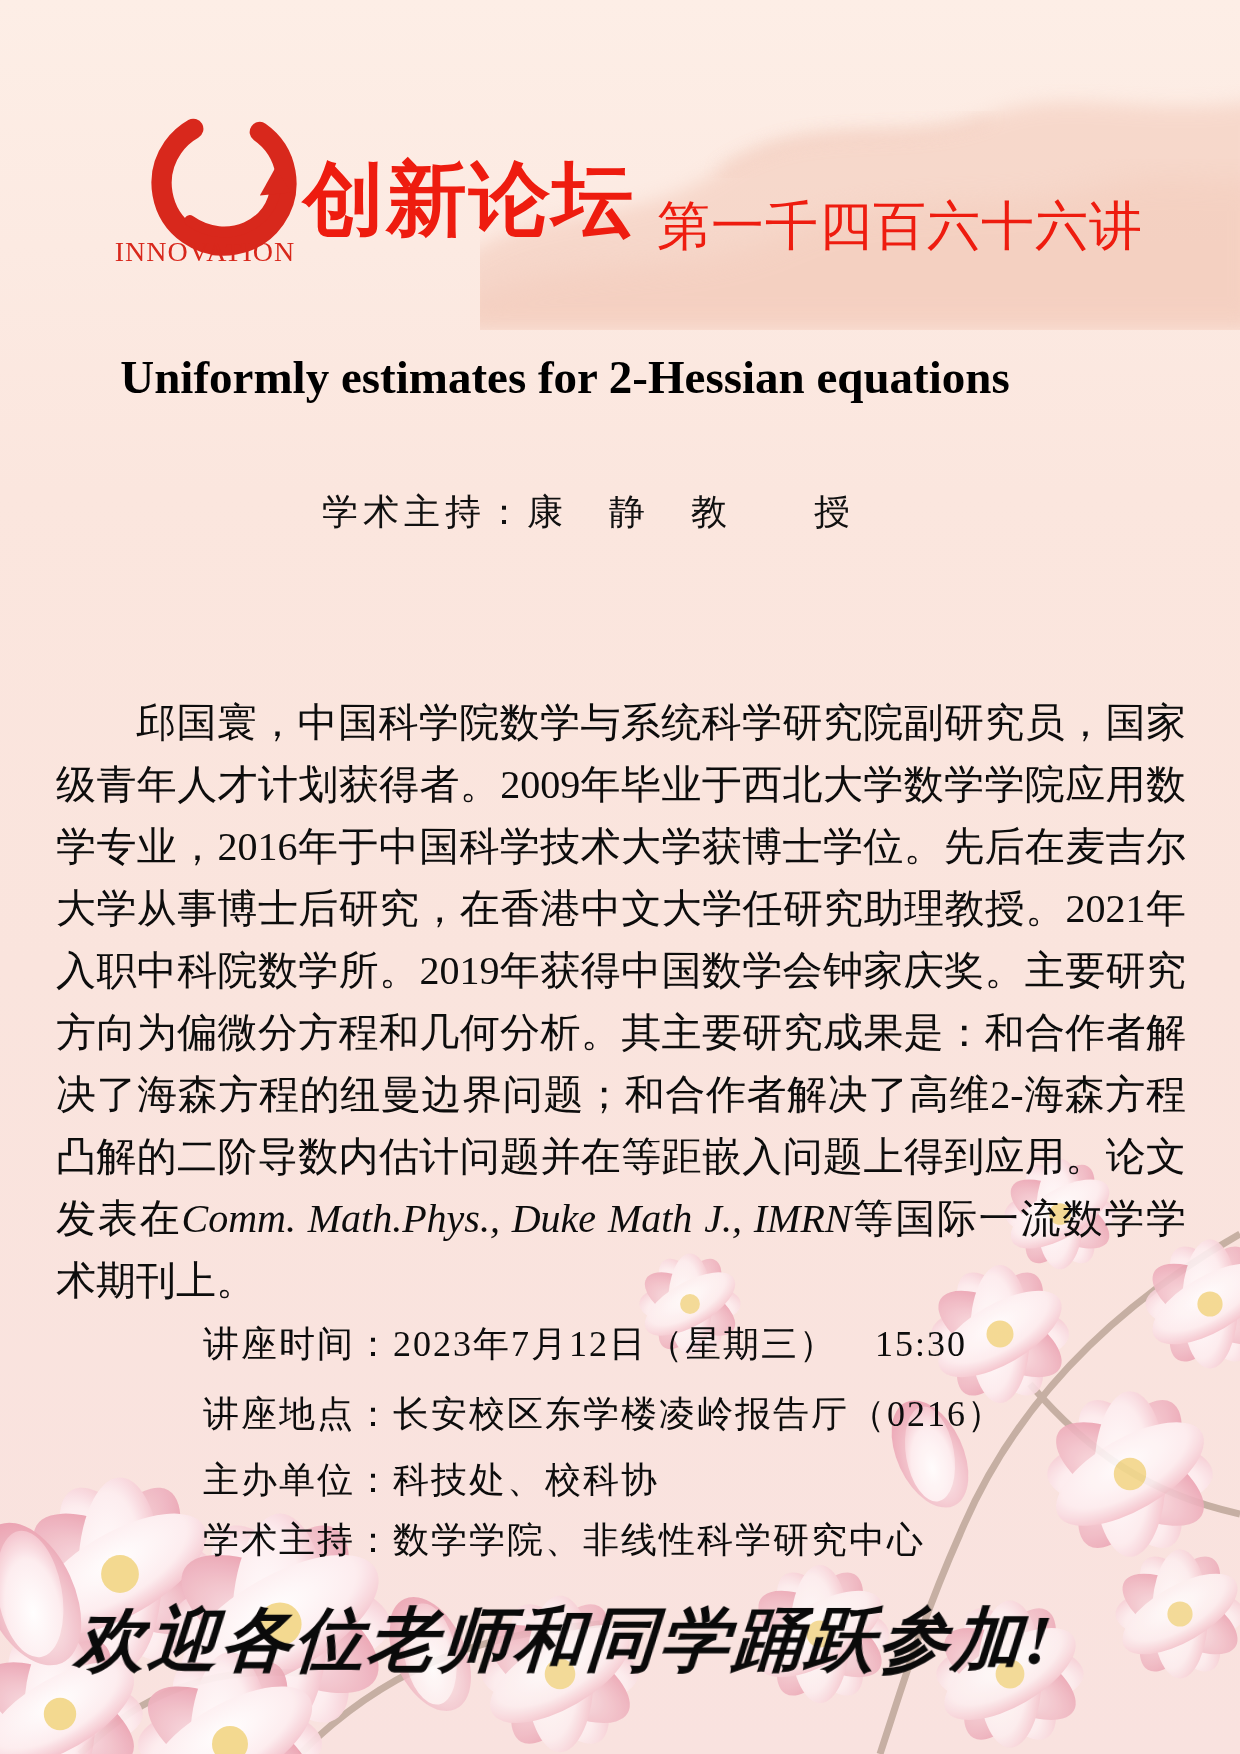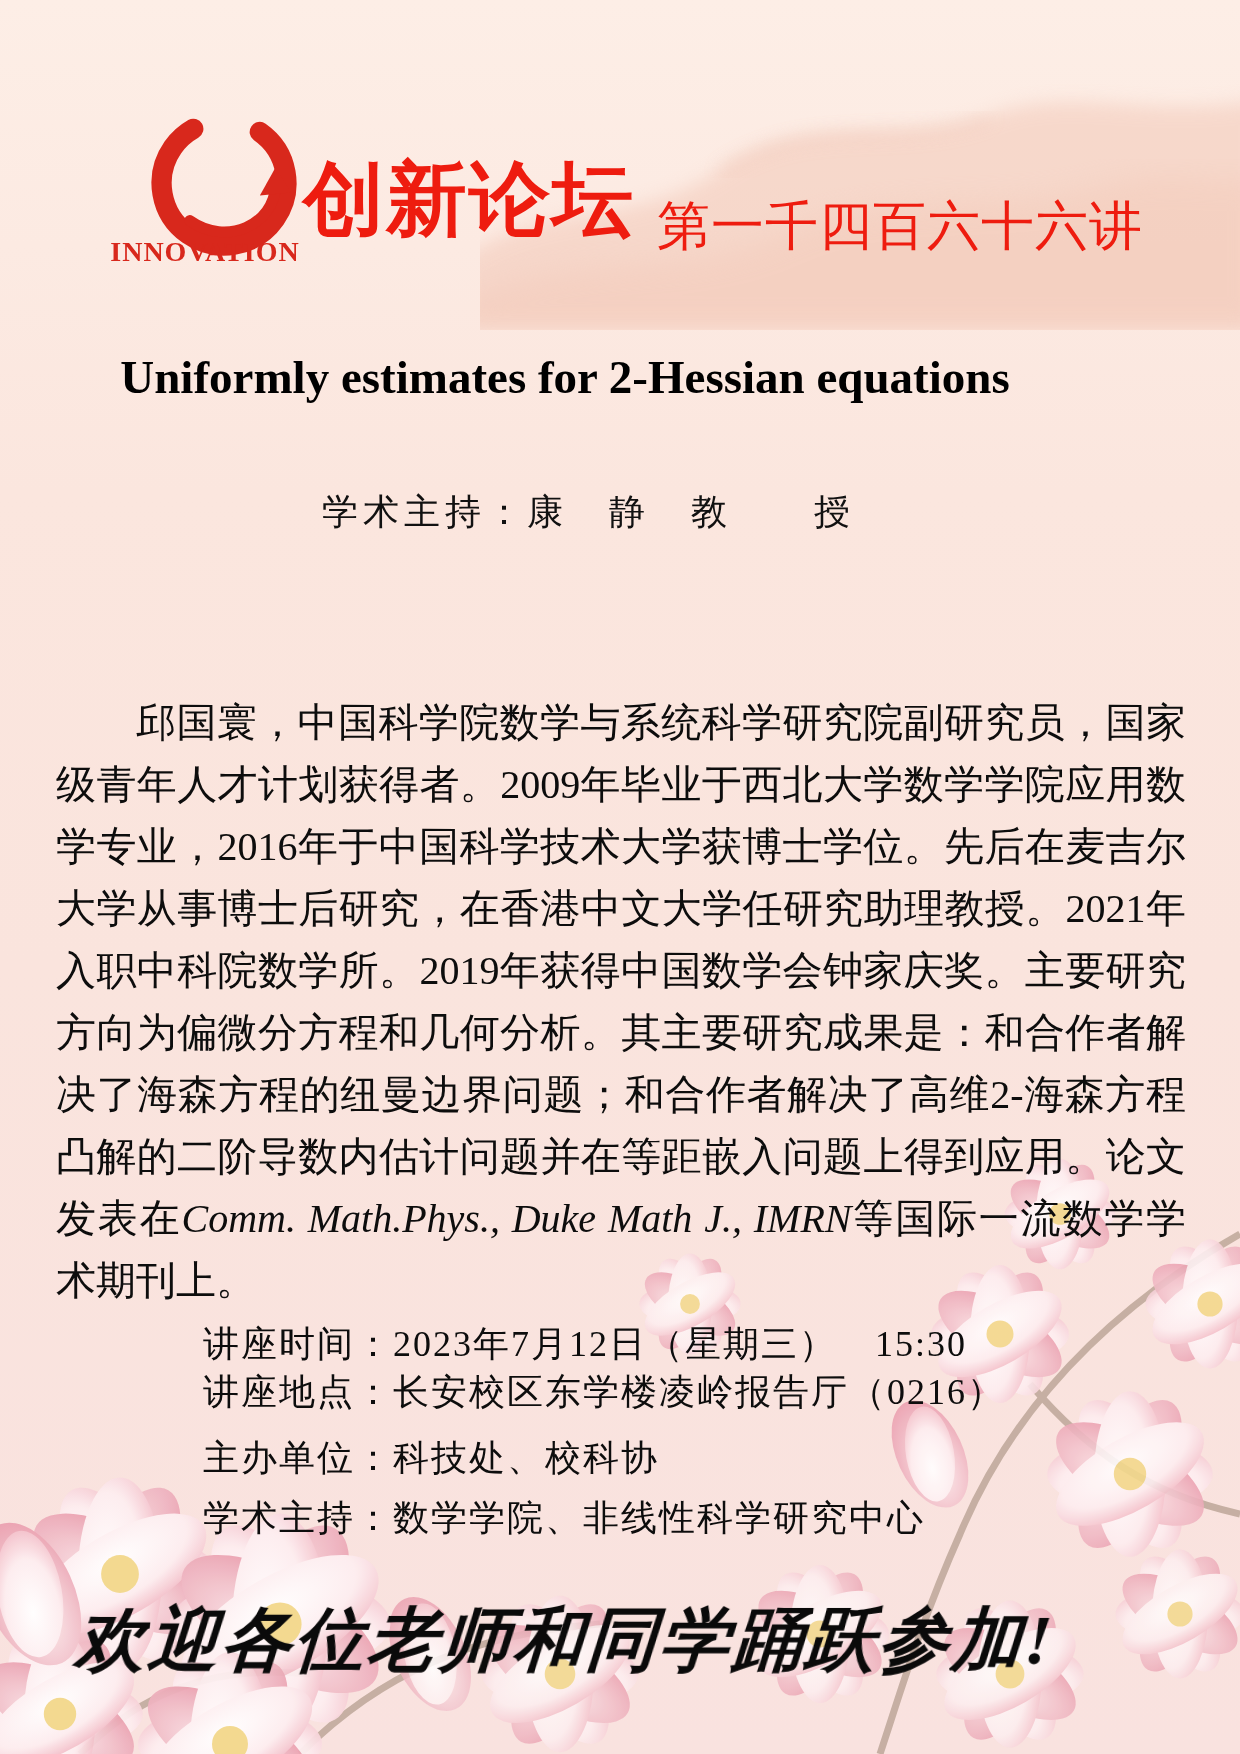--- a/index.html
+++ b/index.html
@@ -18,21 +18,20 @@
   }
   
   .mountains{position:absolute;top:0;right:0;width:760px;height:330px;z-index:0;pointer-events:none;}
   .flowers{position:absolute;left:0;bottom:0;width:1240px;height:600px;z-index:1;pointer-events:none;}
   
   .logo{position:absolute;left:146px;top:102px;width:156px;height:156px;z-index:2;}
   .logo-word{
     position:absolute;left:100px;top:236px;width:210px;z-index:2;
     color:var(--brand-red);font-size:28px;letter-spacing:1px;text-align:center;
     font-family:"Liberation Serif",serif;
-    font-weight:bold;
   }
   .forum-title{
     position:absolute;left:303px;top:146px;z-index:2;
     color:var(--title-red);font-size:81px;font-weight:700;letter-spacing:2px;
     font-family:"Liberation Sans","DejaVu Sans",sans-serif;
   }
   .session-number{
     position:absolute;left:657px;top:191px;z-index:2;
     color:var(--title-red);font-size:53px;font-weight:400;letter-spacing:1px;
     font-family:"Liberation Sans","DejaVu Sans",sans-serif;
@@ -50,21 +49,21 @@
   
   .bio{
     position:absolute;left:56px;right:54px;top:692px;z-index:2;
     color:#0d0d0d;font-size:40px;line-height:62px;
     text-align:justify;text-indent:2em;
   }
   .bio .journals{font-style:italic;}
   
   .details{position:absolute;left:203px;top:1320px;z-index:2;color:#0d0d0d;}
   .detail-line{font-size:36px;line-height:48px;letter-spacing:2px;white-space:nowrap;}
-  .detail-line.gap-lg{}
+  .detail-line.gap-lg{margin-bottom:22px;}
   .detail-line.gap-md{margin-bottom:18px;}
   .detail-line.gap-sm{margin-bottom:12px;}
   
   .welcome{
     position:absolute;left:0;top:1594px;width:1240px;z-index:3;
     text-align:center;transform:translateX(-55px) skewX(-4deg);
     color:#0a0a0a;font-size:70px;font-weight:900;font-style:italic;letter-spacing:3px;
     font-family:"Liberation Serif","DejaVu Serif",serif;
   }
 </style>

